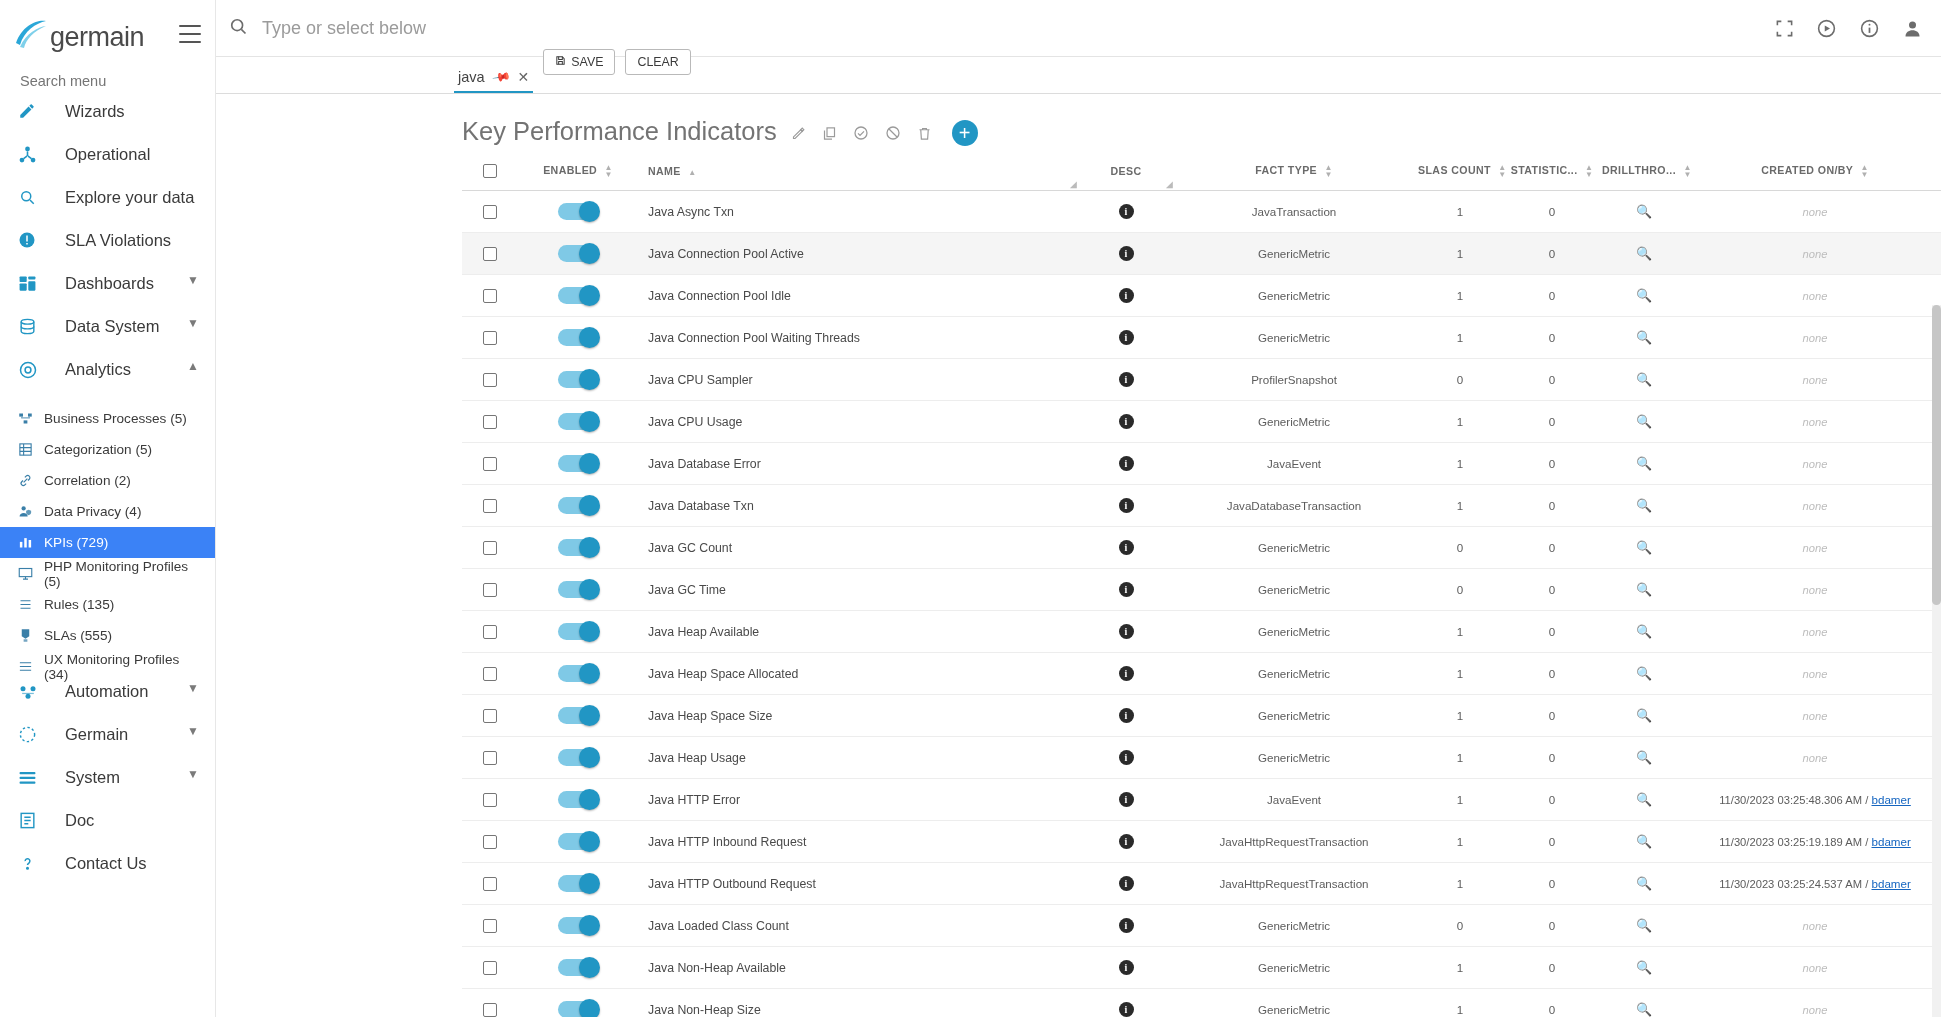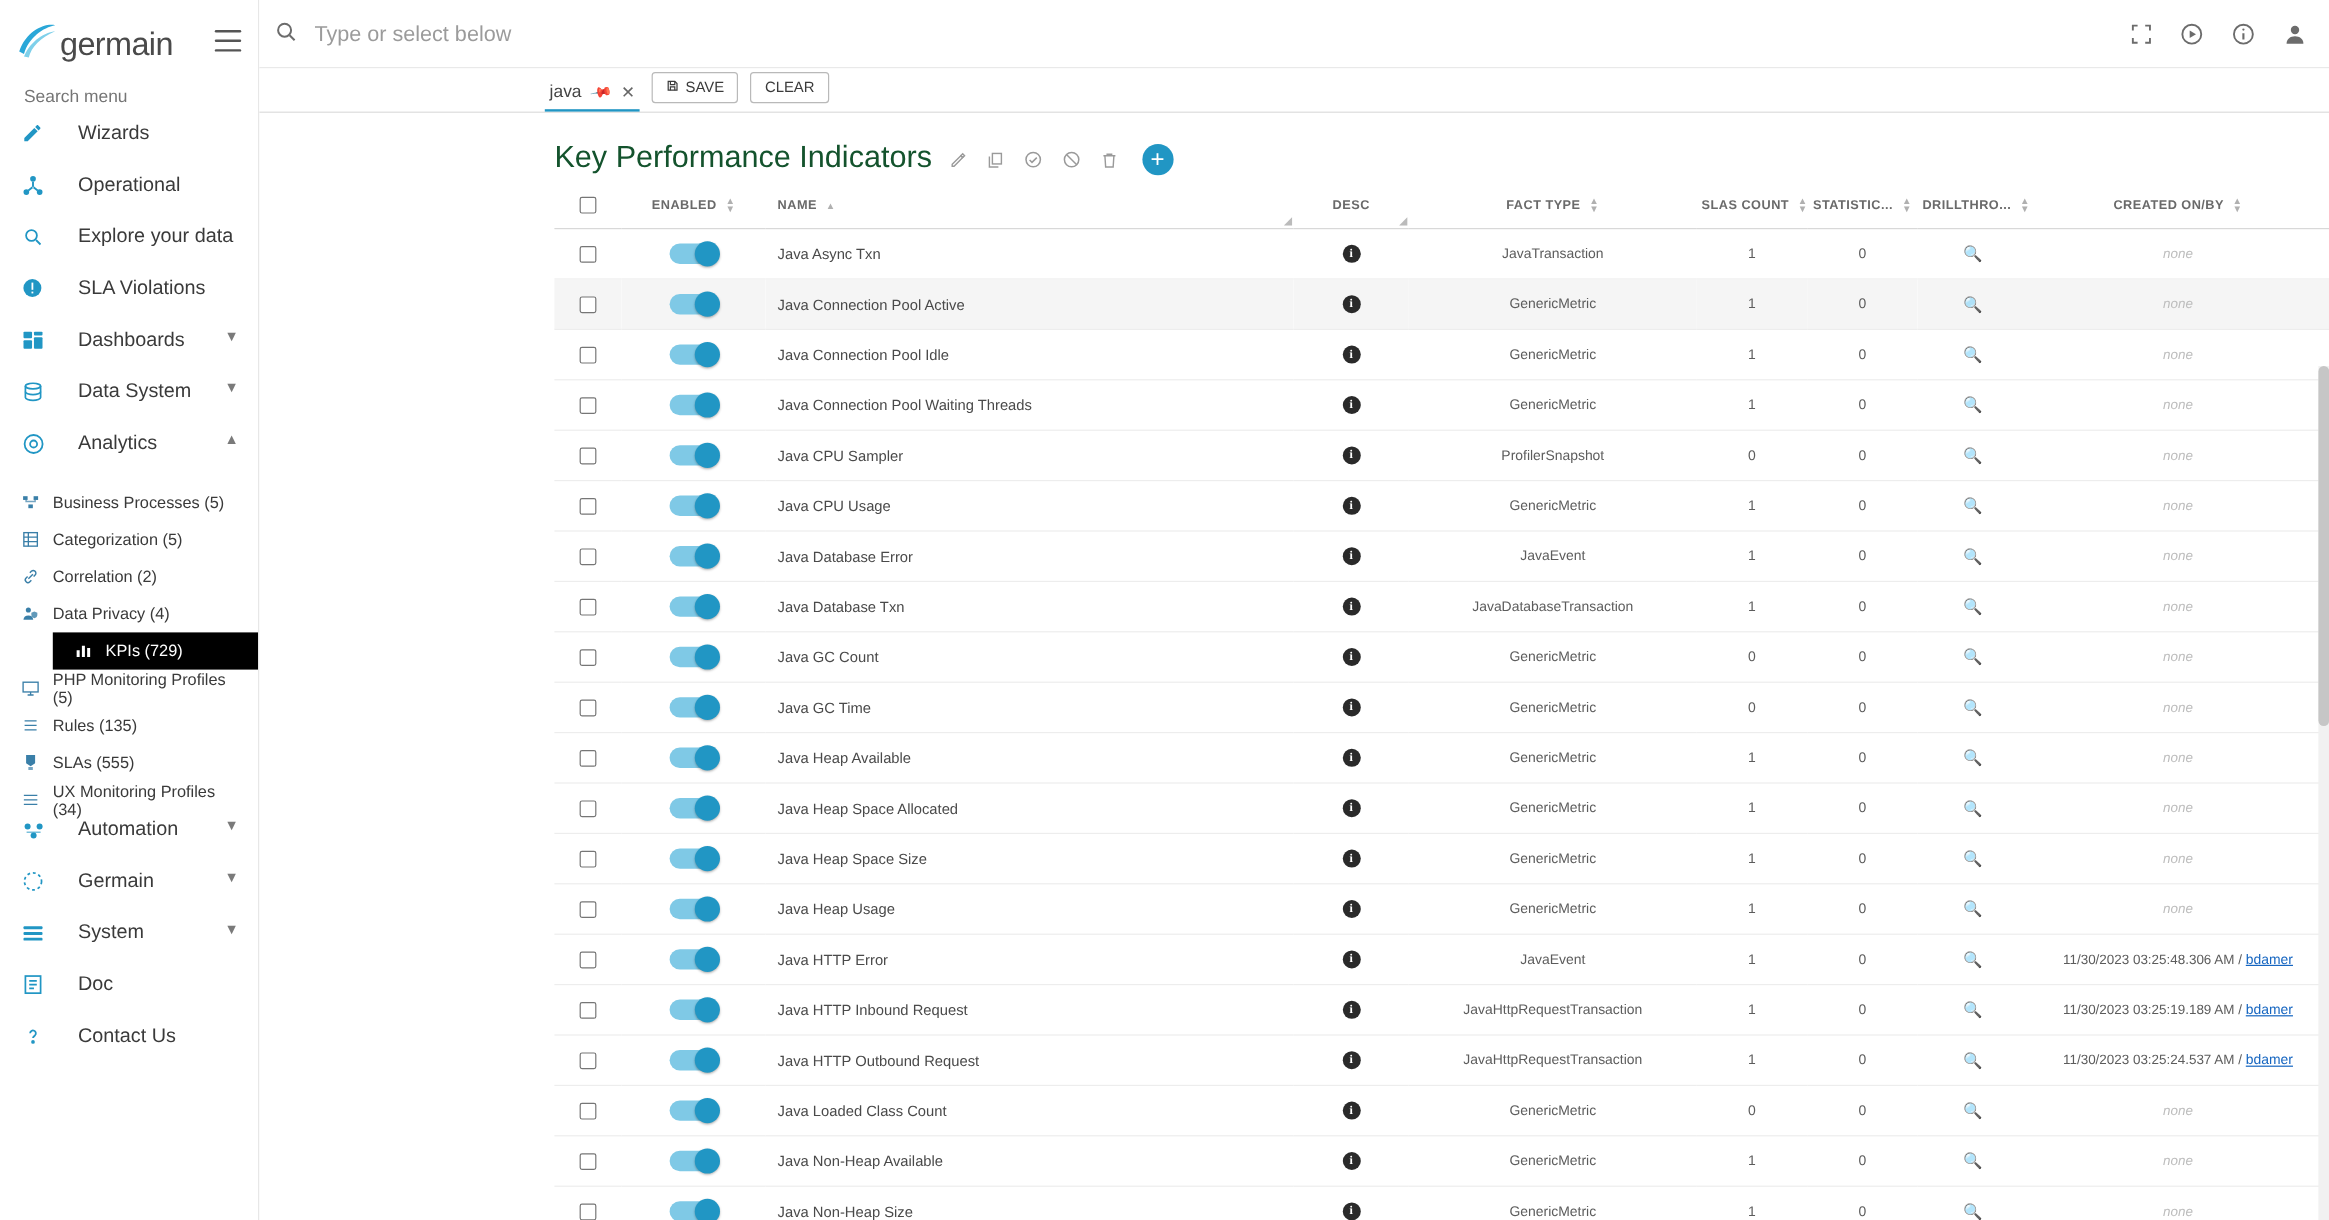--- a/index.html
+++ b/index.html
@@ -101,23 +101,22 @@
     font-size: 13.6px;
     color: #3a3a3a;
     cursor: pointer;
   }
   .nav-sub .ic {
     width: 26px; min-width: 26px;
     display: flex; align-items: center;
     color: #3a7fa8;
   }
   .nav-sub.active {
-    background: #000000;
+    background: #3b82f6;
     color: #fff;
-    margin-left: 44px;
   }
   .nav-sub.active .ic { color: #fff; }
 
   
   .main {
     flex: 1;
     height: 1017px;
     position: relative;
     overflow: hidden;
   }
@@ -179,35 +178,35 @@
   .filter-tab .x { color: #666; font-size: 14px; }
   .btn-outline {
     border: 1px solid #b9b9b9;
     background: #fff;
     color: #3b3b3b;
     font-size: 12.4px;
     padding: 5px 11px;
     border-radius: 3px;
     cursor: pointer;
     font-family: "Liberation Sans", sans-serif;
-    margin-bottom: 7px;
+    margin-bottom: 18px;
     display: flex;
     align-items: center;
     gap: 5px;
   }
 
   .page-head {
     display: flex;
     align-items: center;
     gap: 14px;
     padding: 22px 0 8px 246px;
   }
   .page-title {
     font-size: 25.5px;
-    color: #14532d;
+    color: #737373;
     font-weight: 400;
   }
   .head-actions { display: flex; align-items: center; gap: 16px; color: #9a9a9a; margin-top: 4px;}
   .head-actions .ha { cursor: pointer; display:flex; align-items:center; }
   .add-btn {
     width: 26px; height: 26px;
     border-radius: 50%;
     background: #2196c4;
     color: #fff;
     display: flex; align-items: center; justify-content: center;

